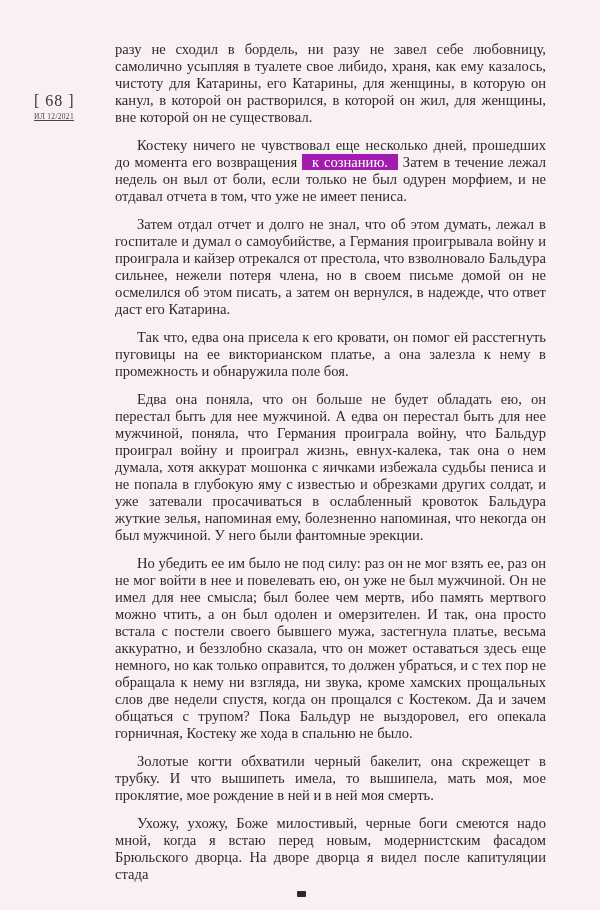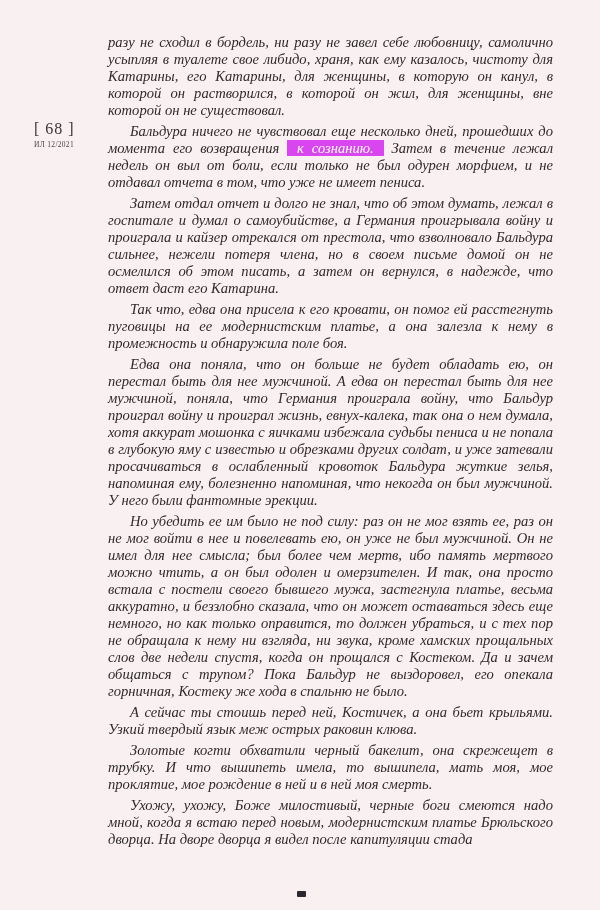--- a/index.html
+++ b/index.html
@@ -22,48 +22,47 @@
     position: absolute;
     left: 34px;
     top: 92px;
     text-align: left;
     color: #3a3636;
   }
   .page-num {
     font-size: 16px;
     letter-spacing: 1px;
     white-space: nowrap;
-    margin-top: 28px;
   }
   .edition {
     font-size: 7.5px;
     margin-top: 2px;
     letter-spacing: 0.3px;
     color: #4a4545;
     white-space: nowrap;
+    text-decoration: underline;
   }
   .text-column {
     position: absolute;
     left: 104px;
     top: 30px;
     width: 453px;
     font-size: 14.6px;
     line-height: 17px;
     text-align: justify;
   }
   .para {
-    margin: 4px;
+    margin: 11px;
     padding: 0;
-    font-style: italic;
   }
   .para.indent {
     text-indent: 22px;
   }
   .highlight {
-    background: #d946ef;
+    background: #a21caf;
     color: #ffffff;
     padding: 0 10px;
   }
   .ink-mark {
     position: absolute;
     left: 297px;
     top: 891px;
     width: 9px;
     height: 6px;
     background: #2a2730;
@@ -73,23 +72,22 @@
 </head>
 <body>
 
 <div class="page">
   <div class="margin-note">
     <div class="page-num">[ 68 ]</div>
     <div class="edition">ИЛ 12/2021</div>
   </div>
   <div class="text-column" id="text-col">
       <p class="para"><span>разу не сходил в бордель, ни разу не завел себе любовницу, самолично усыпляя в туалете свое либидо, храня, как ему казалось, чистоту для Катарины, его Катарины, для женщины, в которую он канул, в которой он растворился, в которой он жил, для женщины, вне которой он не существовал.</span></p>
-      <p class="para indent"><span>Бальдура ничего не чувствовал еще несколько дней, прошедших до момента его возвращения </span><span class="highlight">к сознанию.</span><span> Затем в течение лежал недель он выл от боли, если только не был одурен морфием, и не отдавал отчета в том, что уже не имеет пениса.</span></p>
+      <p class="para indent"><span>Костеку ничего не чувствовал еще несколько дней, прошедших до момента его возвращения </span><span class="highlight">к сознанию.</span><span> Затем в течение лежал недель он выл от боли, если только не был одурен морфием, и не отдавал отчета в том, что уже не имеет пениса.</span></p>
       <p class="para indent"><span>Затем отдал отчет и долго не знал, что об этом думать, лежал в госпитале и думал о самоубийстве, а Германия проигрывала войну и проиграла и кайзер отрекался от престола, что взволновало Бальдура сильнее, нежели потеря члена, но в своем письме домой он не осмелился об этом писать, а затем он вернулся, в надежде, что ответ даст его Катарина.</span></p>
-      <p class="para indent"><span>Так что, едва она присела к его кровати, он помог ей расстегнуть пуговицы на ее модернистским платье, а она залезла к нему в промежность и обнаружила поле боя.</span></p>
+      <p class="para indent"><span>Так что, едва она присела к его кровати, он помог ей расстегнуть пуговицы на ее викторианском платье, а она залезла к нему в промежность и обнаружила поле боя.</span></p>
       <p class="para indent"><span>Едва она поняла, что он больше не будет обладать ею, он перестал быть для нее мужчиной. А едва он перестал быть для нее мужчиной, поняла, что Германия проиграла войну, что Бальдур проиграл войну и проиграл жизнь, евнух-калека, так она о нем думала, хотя аккурат мошонка с яичками избежала судьбы пениса и не попала в глубокую яму с известью и обрезками других солдат, и уже затевали просачиваться в ослабленный кровоток Бальдура жуткие зелья, напоминая ему, болезненно напоминая, что некогда он был мужчиной. У него были фантомные эрекции.</span></p>
       <p class="para indent"><span>Но убедить ее им было не под силу: раз он не мог взять ее, раз он не мог войти в нее и повелевать ею, он уже не был мужчиной. Он не имел для нее смысла; был более чем мертв, ибо память мертвого можно чтить, а он был одолен и омерзителен. И так, она просто встала с постели своего бывшего мужа, застегнула платье, весьма аккуратно, и беззлобно сказала, что он может оставаться здесь еще немного, но как только оправится, то должен убраться, и с тех пор не обращала к нему ни взгляда, ни звука, кроме хамских прощальных слов две недели спустя, когда он прощался с Костеком. Да и зачем общаться с трупом? Пока Бальдур не выздоровел, его опекала горничная, Костеку же хода в спальню не было.</span></p>
-      <p class="para indent"><span>А сейчас ты стоишь перед ней, Костичек, а она бьет крыльями. Узкий твердый язык меж острых раковин клюва.</span></p>
       <p class="para indent"><span>Золотые когти обхватили черный бакелит, она скрежещет в трубку. И что вышипеть имела, то вышипела, мать моя, мое проклятие, мое рождение в ней и в ней моя смерть.</span></p>
-      <p class="para indent"><span>Ухожу, ухожу, Боже милостивый, черные боги смеются надо мной, когда я встаю перед новым, модернистским платье Брюльского дворца. На дворе дворца я видел после капитуляции стада</span></p>
+      <p class="para indent"><span>Ухожу, ухожу, Боже милостивый, черные боги смеются надо мной, когда я встаю перед новым, модернистским фасадом Брюльского дворца. На дворе дворца я видел после капитуляции стада</span></p>
     </div>
   <div class="ink-mark"></div>
 </div>
 
 </body></html>

